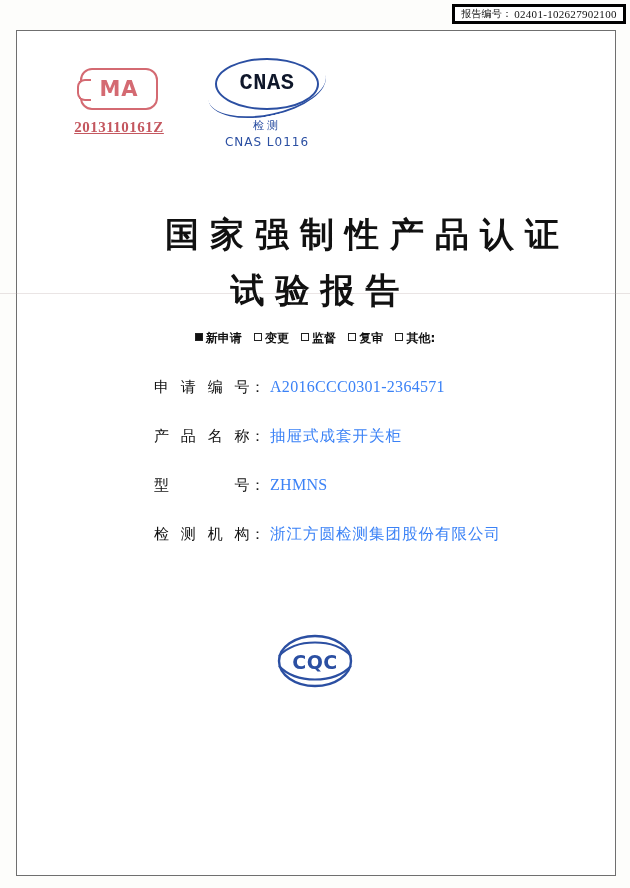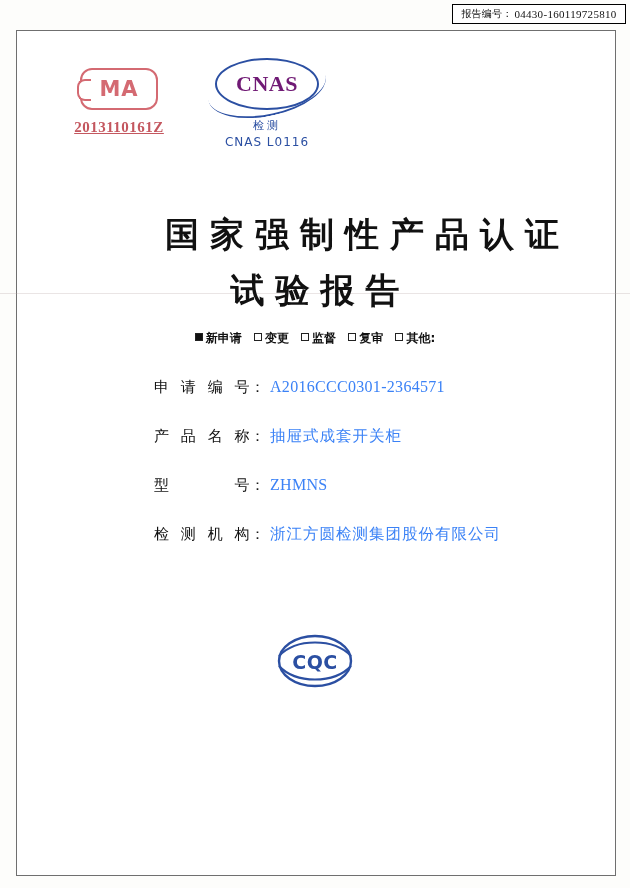--- a/index.html
+++ b/index.html
@@ -22,21 +22,21 @@
     background: #fdfdfb;
   }
 
   
   .report-no-box {
     position: absolute;
     top: 4px;
     left: 452px;
     width: 174px;
     height: 20px;
-    border: 1px solid #000000;
+    border: 3px solid #000000;
     box-sizing: border-box;
     display: flex;
     align-items: center;
     justify-content: center;
     font-size: 10.5px;
     letter-spacing: 0.2px;
     color: #111;
     background: #fff;
   }
   .report-no-box .label {
@@ -137,25 +137,25 @@
     margin: 0 auto;
     border: 2.4px solid #2b4fa2;
     border-radius: 50%;
     display: flex;
     align-items: center;
     justify-content: center;
     position: relative;
     box-sizing: border-box;
   }
   .cnas-oval .cnas-text {
-    font-family: Liberation Serif, serif;
+    font-family: Liberation Mono, monospace;
     font-weight: bold;
     font-size: 22px;
     letter-spacing: 0.5px;
-    color: #701a75;
+    color: #0f172a;
     line-height: 1;
     text-align: center;
   }
   .cnas-swoosh {
     position: absolute;
     left: 50%;
     top: 2px;
     width: 120px;
     height: 54px;
     margin-left: -60px;
@@ -310,21 +310,21 @@
     background: rgba(180, 160, 160, 0.28);
   }
 </style>
 </head>
 <body>
 
 <div id="page">
 
   <div class="report-no-box">
     <span class="label">报告编号：</span>
-    <span class="value">04430-160119725810</span>
+    <span class="value">02401-102627902100</span>
   </div>
 
   <div class="frame"></div>
 
   <div class="artifact-line" style="top:293px;"></div>
 
   <div class="logos">
 
     <div class="cma-wrap">
       <div class="cma-badge">

